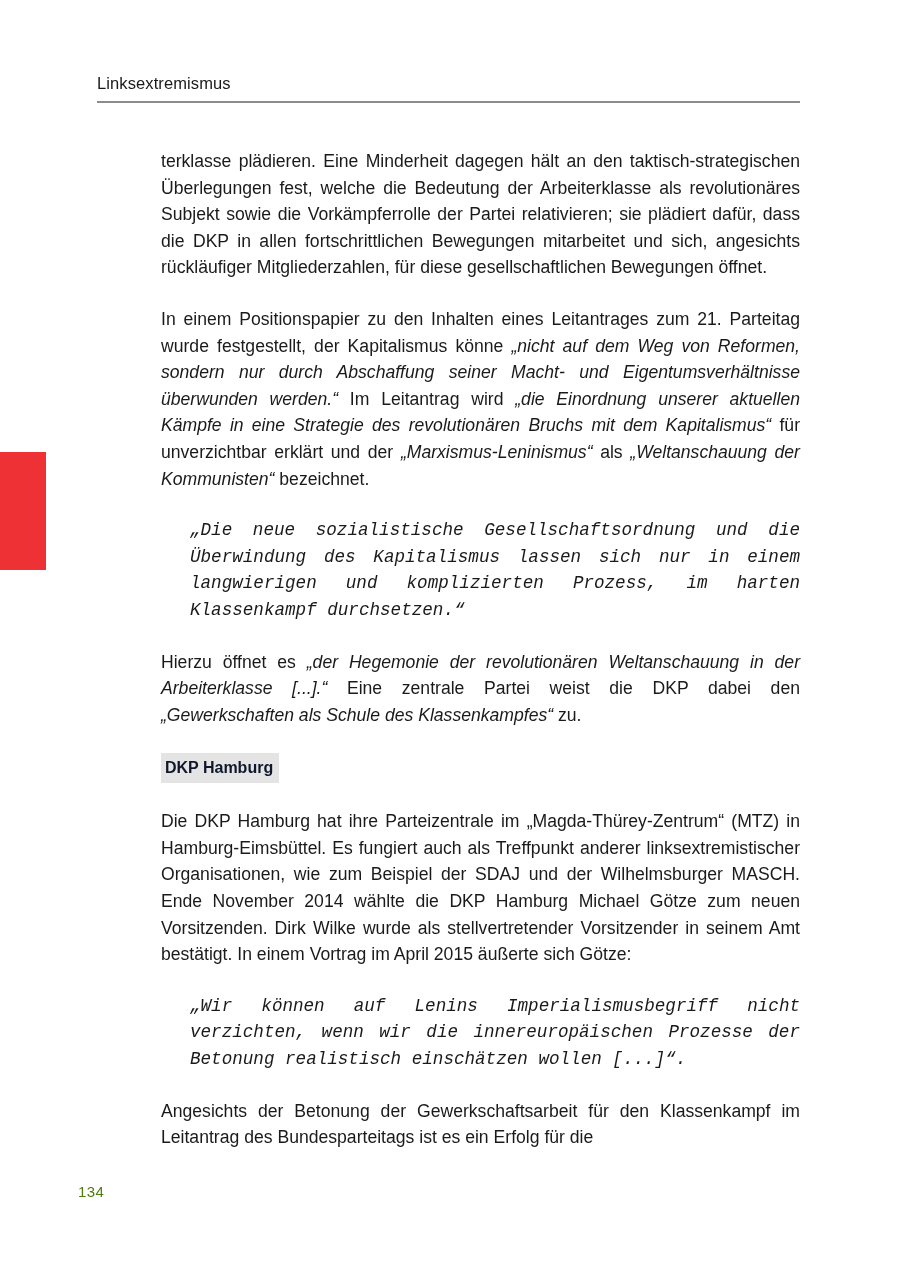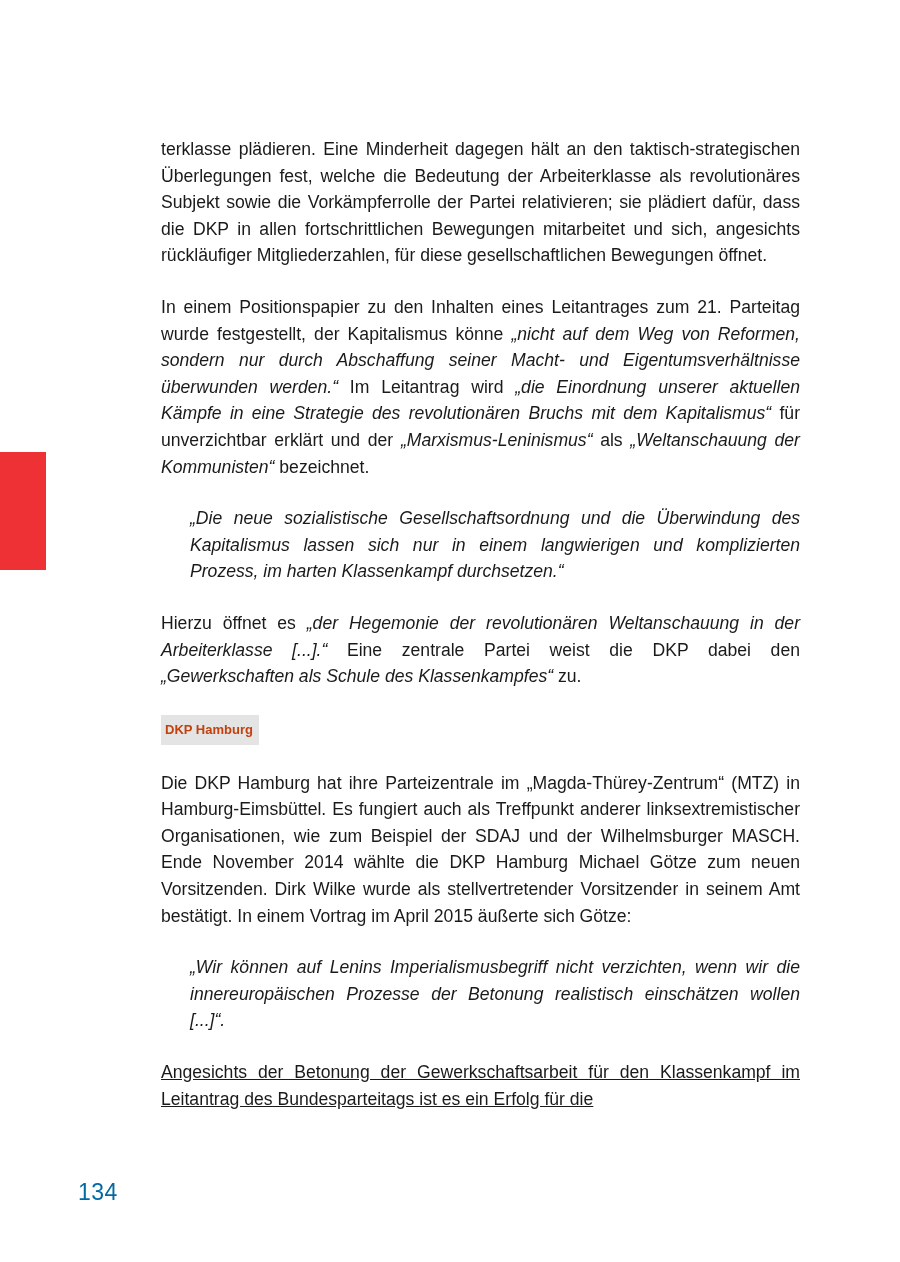--- a/index.html
+++ b/index.html
@@ -45,82 +45,87 @@
   .head-rule {
     width: 100%;
     height: 2px;
     background: #8c8c8c;
   }
 
   
   .column {
     position: absolute;
     left: 161px;
-    top: 136px;
+    top: 148px;
     width: 639px;
   }
 
   p.body {
     margin: 0 0 25px 0;
     font-size: 17.6px;
     line-height: 26.6px;
     text-align: justify;
     text-justify: inter-word;
     hyphens: manual;
     color: #1a1a1a;
   }
-  p.body:last-child { margin-bottom: 16px; text-decoration: underline; }
+  p.body:last-child { margin-bottom: 16px; }
 
   p.body i, p.body em { font-style: italic; }
 
   
   blockquote.quote {
     margin: 0 0 25px 0;
     padding: 0;
     margin-left: 29px;
     width: 610px;
     font-size: 17.6px;
     line-height: 26.6px;
     font-style: italic;
     text-align: justify;
     color: #1a1a1a;
+    font-family: Liberation Mono, monospace;
   }
 
   
   .subhead-wrap {
     margin: 0 0 25px 0;
   }
   .subhead {
     display: inline-block;
-    font-size: 13px;
+    font-size: 16px;
     line-height: 24px;
     font-weight: bold;
     background: #e4e4e4;
     padding: 3px 6px 3px 4px;
-    color: #c2410c;
+    color: #0f172a;
   }
 
   
   .folio {
     position: absolute;
     left: 78px;
     top: 1180px;
-    font-size: 23px;
+    font-size: 15px;
     line-height: 24px;
-    color: #0369a1;
+    color: #4d7c0f;
     letter-spacing: 0.4px;
   }
 </style>
 </head>
 <body>
 
 <div class="page">
 
   <div class="edge-tab"></div>
 
+  <div class="running-head">
+    <div class="running-head-text">Linksextremismus</div>
+    <div class="head-rule"></div>
+  </div>
 
   <div class="column">
 
     <p class="body">terklasse plädieren. Eine Minderheit dagegen hält an den taktisch-strategischen Überlegungen fest, welche die Bedeutung der Arbeiterklasse als revolutionäres Subjekt sowie die Vorkämpferrolle der Partei relativieren; sie plädiert dafür, dass die DKP in allen fortschrittlichen Bewegungen mitarbeitet und sich, angesichts rückläufiger Mitgliederzahlen, für diese gesellschaftlichen Bewegungen öffnet.</p>
 
     <p class="body"><span>In einem Positionspapier zu den Inhalten eines Leitantrages zum 21. Parteitag wurde festgestellt, der Kapitalismus könne </span><i>„nicht auf dem Weg von Reformen, sondern nur durch Abschaffung seiner Macht- und Eigentumsverhältnisse überwunden werden.“</i><span> Im Leitantrag wird </span><i>„die Einordnung unserer aktuellen Kämpfe in eine Strategie des revolutionären Bruchs mit dem Kapitalismus“</i><span> für unverzichtbar erklärt und der </span><i>„Marxismus-Leninismus“</i><span> als </span><i>„Weltanschauung der Kommunisten“</i><span> bezeichnet.</span></p>
 
     <blockquote class="quote">„Die neue sozialistische Gesellschaftsordnung und die Überwindung des Kapitalismus lassen sich nur in einem langwierigen und komplizierten Prozess, im harten Klassenkampf durchsetzen.“</blockquote>
 
     <p class="body"><span>Hierzu öffnet es </span><i>„der Hegemonie der revolutionären Weltanschauung in der Arbeiterklasse [...].“</i><span> Eine zentrale Partei weist die DKP dabei den </span><i>„Gewerkschaften als Schule des Klassenkampfes“</i><span> zu.</span></p>

